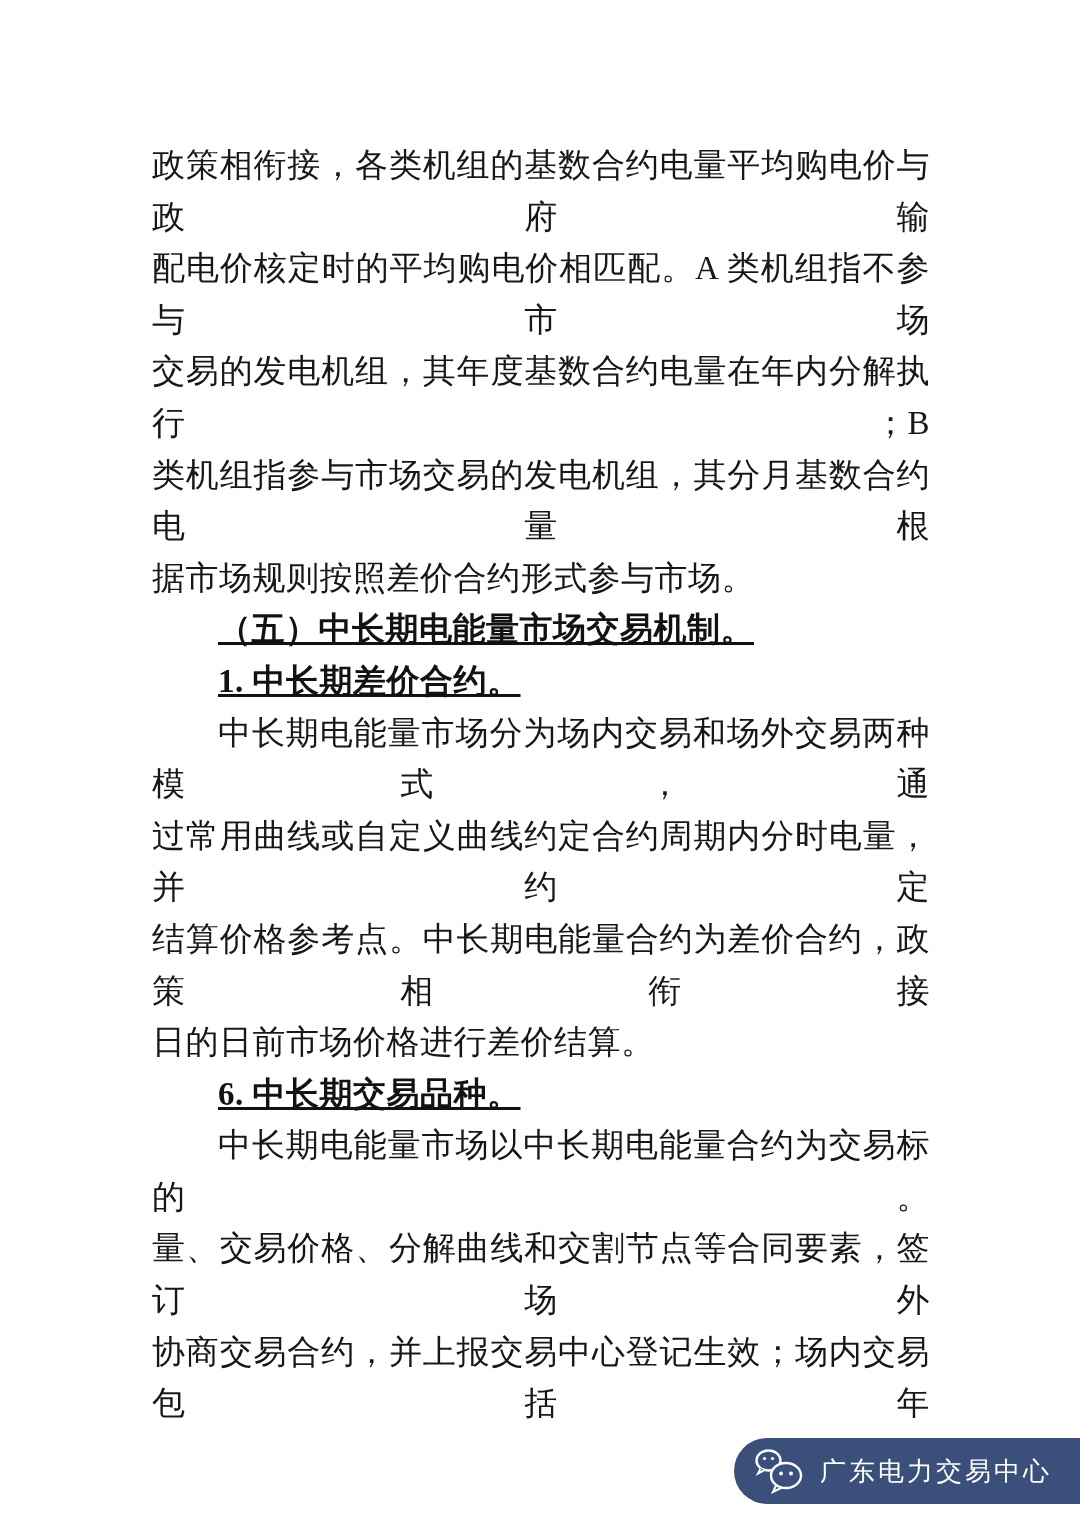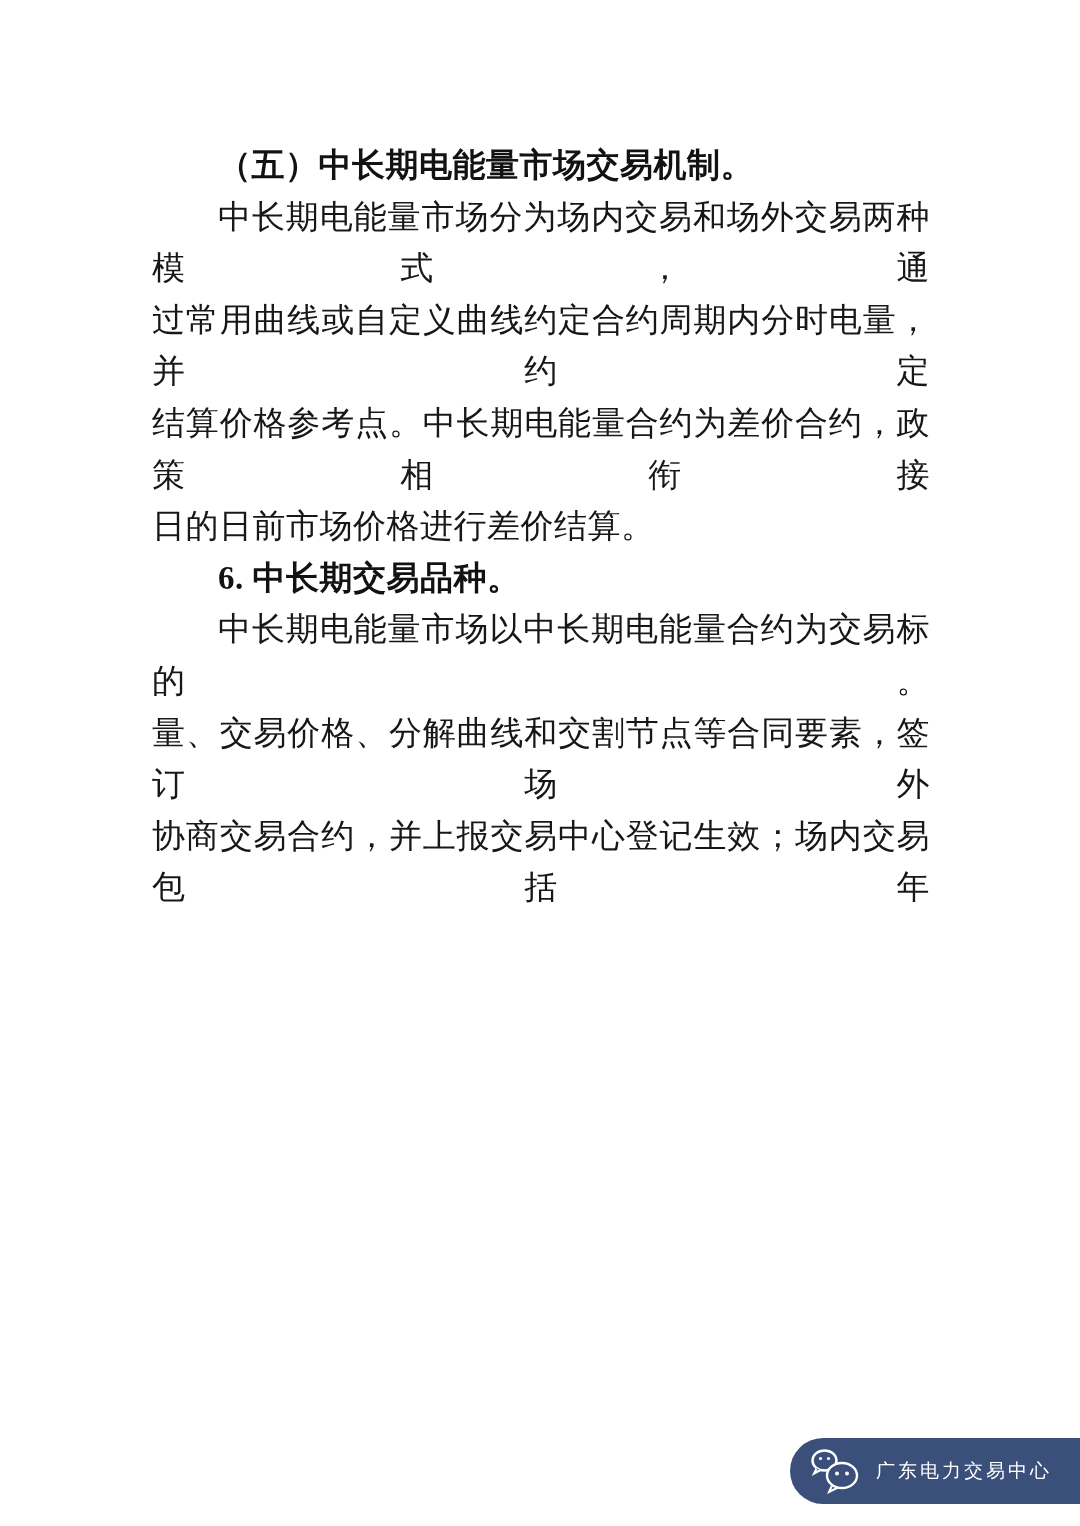--- a/index.html
+++ b/index.html
@@ -36,20 +36,21 @@
   .line.short {
     text-align: left;
     text-align-last: left;
   }
   .line.indent {
     text-indent: 66px;
   }
   .block.heading .line {
     font-weight: 700;
     color: #121212;
+    text-decoration: underline;
   }
   .watermark {
     position: absolute;
     right: 0;
     bottom: 22px;
     height: 66px;
     display: flex;
     align-items: center;
     gap: 14px;
     background: #3A4F7A;
@@ -57,37 +58,47 @@
     padding: 0 28px 0 20px;
     color: #ffffff;
     font-family: "Liberation Sans", "DejaVu Sans", sans-serif;
   }
   .watermark .wx-icon {
     width: 52px;
     height: 46px;
     flex: 0 0 auto;
   }
   .watermark .wx-label {
-    font-size: 19px;
+    font-size: 26px;
     letter-spacing: 3px;
     white-space: nowrap;
   }
 </style>
 </head>
 <body>
 
 <div class="page">
 
   <div class="content">
 
+    <div class="block">
+      <div class="line">政策相衔接，各类机组的基数合约电量平均购电价与政府输</div>
+      <div class="line">配电价核定时的平均购电价相匹配。A 类机组指不参与市场</div>
+      <div class="line">交易的发电机组，其年度基数合约电量在年内分解执行；B</div>
+      <div class="line">类机组指参与市场交易的发电机组，其分月基数合约电量根</div>
+      <div class="line short">据市场规则按照差价合约形式参与市场。</div>
+    </div>
 
     <div class="block heading">
       <div class="line short indent">（五）中长期电能量市场交易机制。</div>
     </div>
 
+    <div class="block heading">
+      <div class="line short indent">1. 中长期差价合约。</div>
+    </div>
 
     <div class="block">
       <div class="line indent">中长期电能量市场分为场内交易和场外交易两种模式，通</div>
       <div class="line">过常用曲线或自定义曲线约定合约周期内分时电量，并约定</div>
       <div class="line">结算价格参考点。中长期电能量合约为差价合约，政策相衔接</div>
       <div class="line short">日的日前市场价格进行差价结算。</div>
     </div>
 
     <div class="block heading">
       <div class="line short indent">6. 中长期交易品种。</div>

